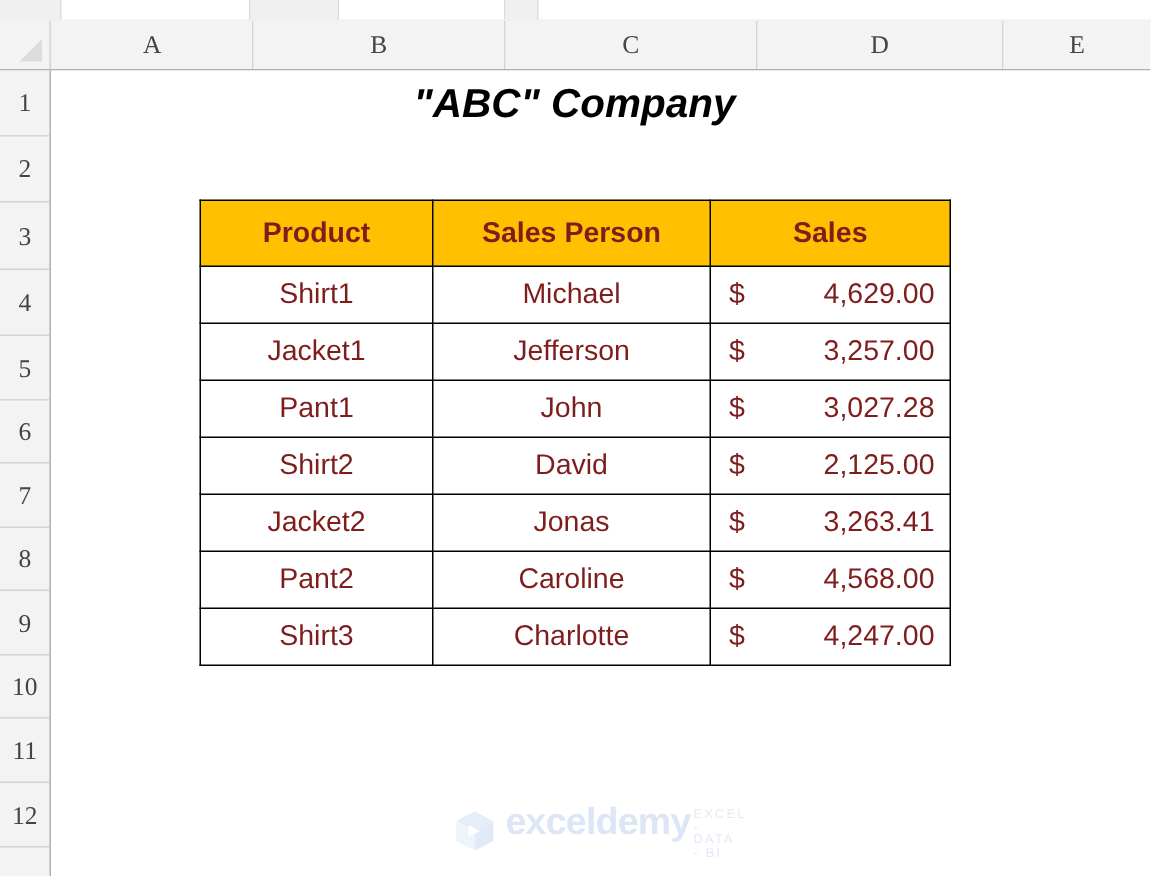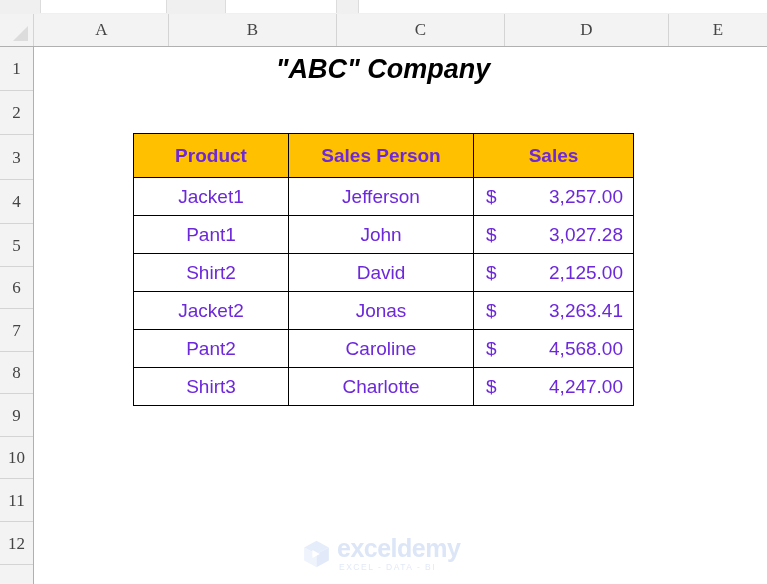--- a/index.html
+++ b/index.html
@@ -133,21 +133,21 @@
     border-collapse: collapse;
     table-layout: fixed;
     width: 500px;
   }
   .data-table th,
   .data-table td {
     border: 1.5px solid #000000;
     padding: 0;
     height: 38px;
     font-size: 19px;
-    color: #6d28d9;
+    color: #7f1d1d;
     text-align: center;
     vertical-align: middle;
     box-sizing: border-box;
     white-space: nowrap;
   }
   .data-table th {
     background: #FFC000;
     font-weight: bold;
     height: 44px;
     font-size: 19px;
@@ -175,21 +175,21 @@
     top: 533px;
     width: 180px;
     height: 42px;
     display: flex;
     align-items: center;
     gap: 7px;
     opacity: 1;
     pointer-events: none;
   }
   .wm-cube { width: 27px; height: 28px; flex: 0 0 auto; }
-  .wm-text { display: flex; flex-direction: column; line-height: 1; }
+  .wm-text { display: flex; flex-direction: row; line-height: 1; }
   .wm-name {
     font-size: 25px;
     font-weight: bold;
     color: #dce6f7;
     letter-spacing: -0.5px;
   }
   .wm-tag {
     font-size: 8.5px;
     color: #e2e9f7;
     letter-spacing: 1.5px;
@@ -241,20 +241,30 @@
   <table class="data-table">
     <thead>
       <tr>
         <th class="col-product">Product</th>
         <th class="col-person">Sales Person</th>
         <th class="col-sales">Sales</th>
       </tr>
     </thead>
     <tbody>
       <tr>
+        <td>Shirt1</td>
+        <td>Michael</td>
+        <td>
+          <span class="money">
+            <span class="sym">$</span>
+            <span class="amt">4,629.00</span>
+          </span>
+        </td>
+      </tr>
+      <tr>
         <td>Jacket1</td>
         <td>Jefferson</td>
         <td>
           <span class="money">
             <span class="sym">$</span>
             <span class="amt">3,257.00</span>
           </span>
         </td>
       </tr>
       <tr>

